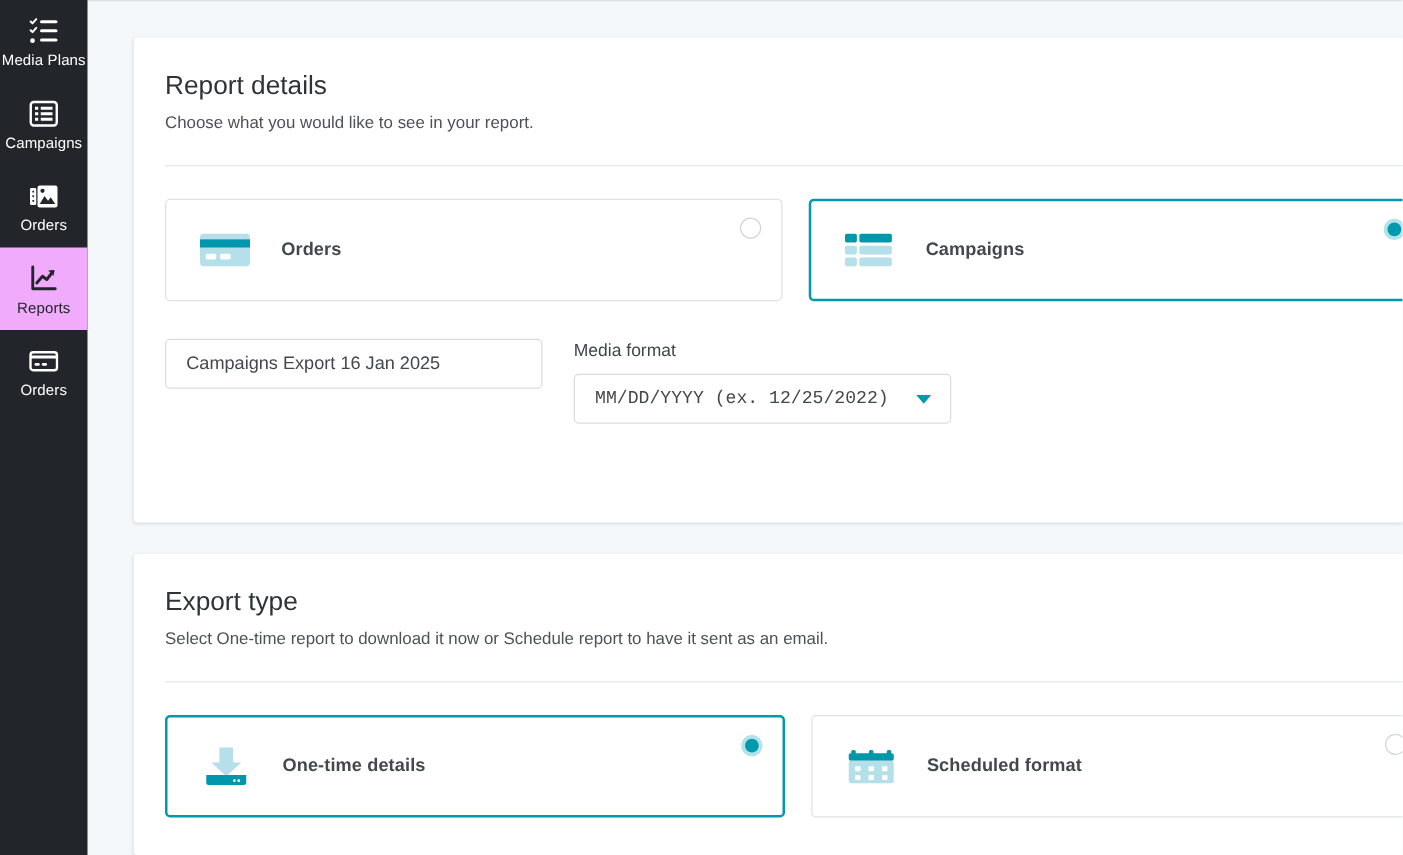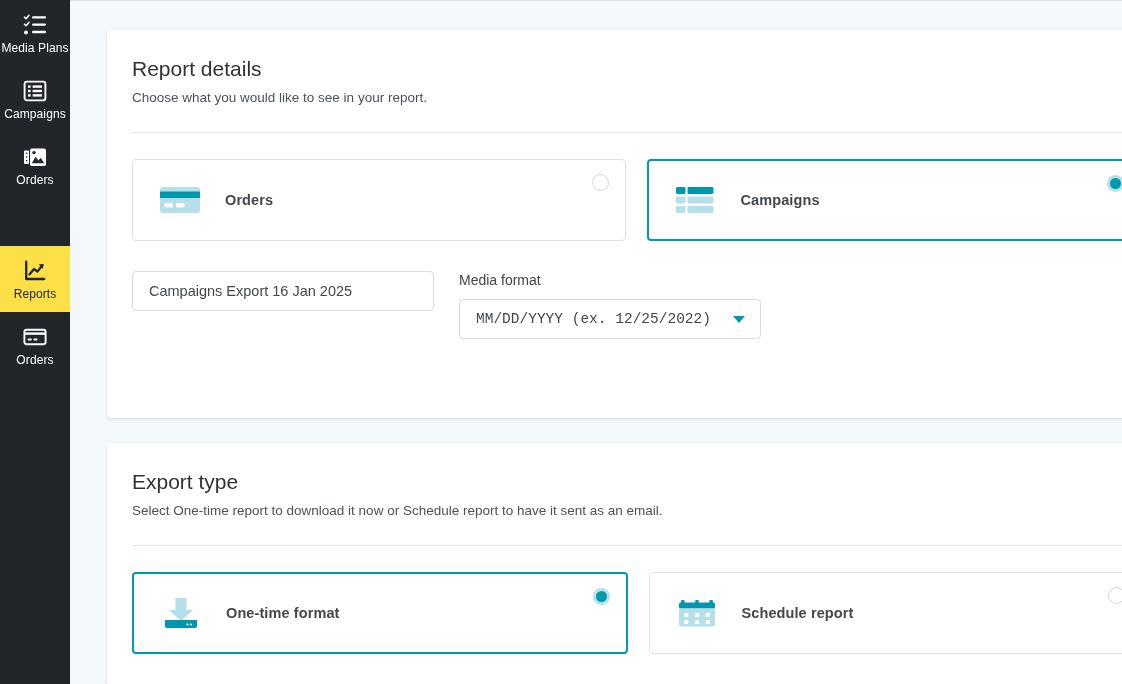--- a/index.html
+++ b/index.html
@@ -42,23 +42,22 @@
     display: flex;
     flex-direction: column;
     align-items: center;
     justify-content: center;
     gap: 5px;
     cursor: pointer;
     color: #ffffff;
     user-select: none;
   }
   .nav-item.active {
-    background: #fde047;
+    background: #f0abfc;
     color: #22262b;
-    margin-top: 48px;
   }
   .nav-item .nav-icon {
     width: 24px; height: 24px;
     display: block;
   }
   .nav-item .nav-label {
     font-size: 12px;
     line-height: 12px;
     letter-spacing: 0.1px;
     white-space: nowrap;
@@ -340,41 +339,41 @@
         <div class="option-card selected">
           <span class="option-icon">
             <svg viewBox="0 0 42 34" width="42" height="34">
               <path d="M15.5 2 H26.5 V14 H33 L21 25 L9 14 H15.5 Z" fill="#b6e0e9"></path>
               <path d="M5 24 H37 V30 A2 2 0 0 1 35 32 H7 A2 2 0 0 1 5 30 Z" fill="#0097ad"></path>
               <path d="M9 24 L21 24 L33 24 L27 24 L21 29 L15 24 Z" fill="#0097ad"></path>
               <circle cx="27.5" cy="28.5" r="1.1" fill="#ffffff"></circle>
               <circle cx="31" cy="28.5" r="1.1" fill="#ffffff"></circle>
             </svg>
           </span>
-          <span class="option-label">One-time format</span>
+          <span class="option-label">One-time details</span>
           <span class="radio checked"></span>
         </div>
 
         <div class="option-card">
           <span class="option-icon">
             <svg viewBox="0 0 42 34" width="42" height="34">
               <rect x="5" y="4" width="3.6" height="5" rx="1.2" fill="#0097ad"></rect>
               <rect x="19.2" y="4" width="3.6" height="5" rx="1.2" fill="#0097ad"></rect>
               <rect x="33.4" y="4" width="3.6" height="5" rx="1.2" fill="#0097ad"></rect>
               <rect x="3" y="6.5" width="36" height="6" rx="1.6" fill="#0097ad"></rect>
               <rect x="3" y="12.5" width="36" height="18" rx="2" fill="#b6e0e9"></rect>
               <rect x="8" y="17" width="4.4" height="4" rx="0.8" fill="#ffffff"></rect>
               <rect x="18.8" y="17" width="4.4" height="4" rx="0.8" fill="#ffffff"></rect>
               <rect x="29.6" y="17" width="4.4" height="4" rx="0.8" fill="#ffffff"></rect>
               <rect x="8" y="24" width="4.4" height="4" rx="0.8" fill="#ffffff"></rect>
               <rect x="18.8" y="24" width="4.4" height="4" rx="0.8" fill="#ffffff"></rect>
               <rect x="29.6" y="24" width="4.4" height="4" rx="0.8" fill="#ffffff"></rect>
             </svg>
           </span>
-          <span class="option-label">Schedule report</span>
+          <span class="option-label">Scheduled format</span>
           <span class="radio"></span>
         </div>
 
       </div>
     </div>
   </section>
 
 </div>
 
 </body></html>

